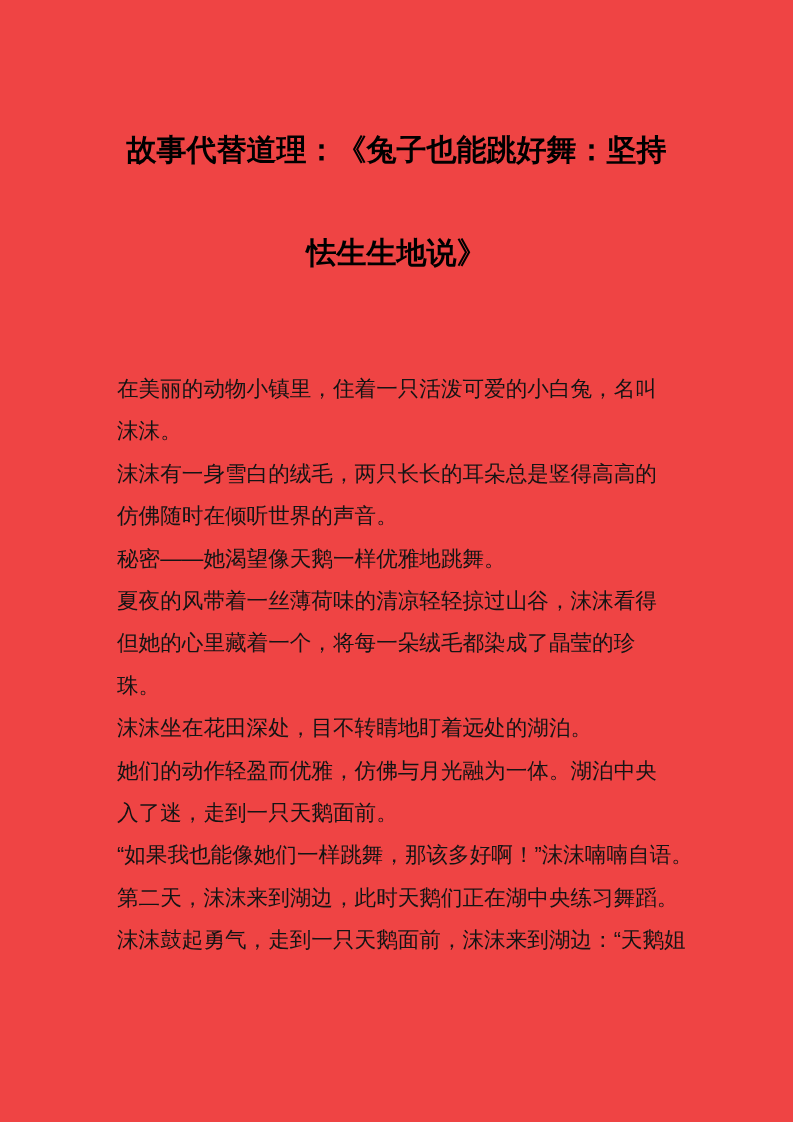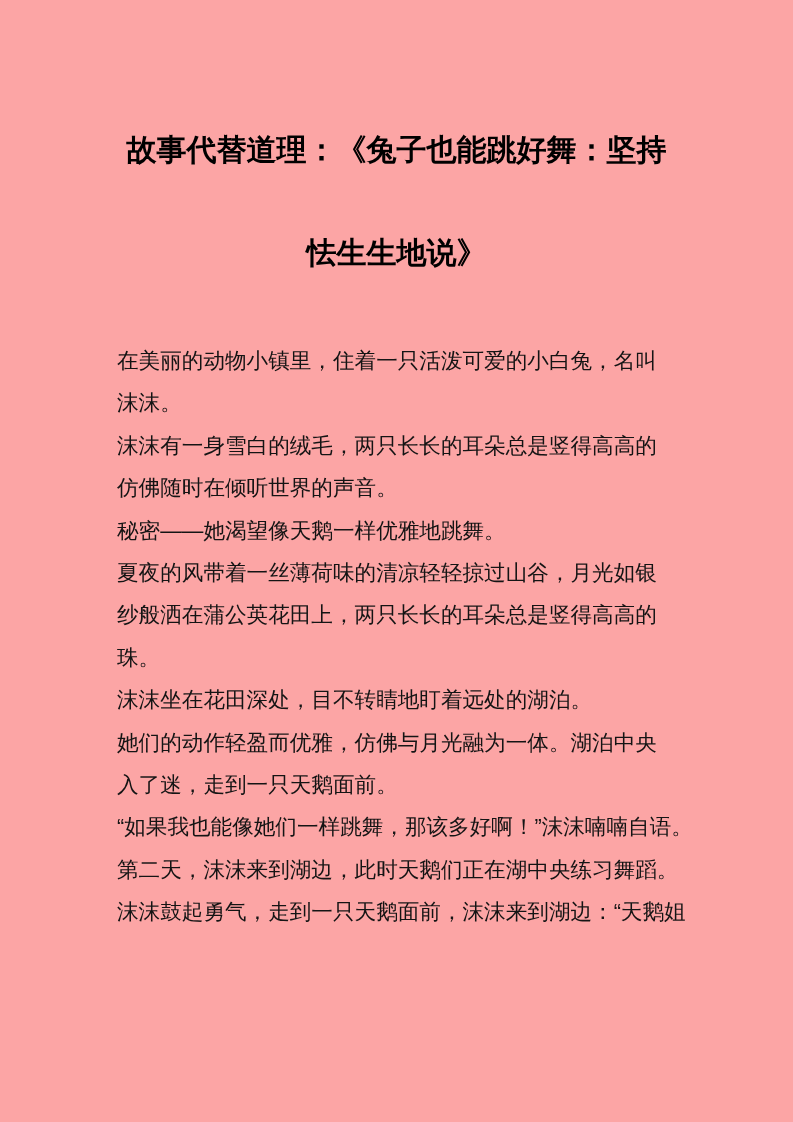--- a/index.html
+++ b/index.html
@@ -5,40 +5,40 @@
   html, body {
     margin: 0;
     padding: 0;
     background: #ffffff;
   }
   .page {
     position: relative;
     width: 793px;
     height: 1122px;
     margin: 0 auto;
-    background: #fca5a5;
+    background: #ef4444;
     box-sizing: border-box;
     padding: 98px 117px 0 117px;
     overflow: hidden;
     font-family: "Liberation Sans", sans-serif;
   }
   .title {
     margin: 0;
     text-align: center;
     font-size: 30px;
     font-weight: 700;
     color: #000000;
     letter-spacing: 0;
   }
   .title-line {
     line-height: 103px;
     white-space: nowrap;
   }
   .body-text {
-    margin-top: 36px;
+    margin-top: 64px;
     font-size: 21.6px;
     font-weight: 400;
     color: #141414;
   }
   .paragraph {
     margin: 0;
   }
   .text-line {
     line-height: 42.4px;
     white-space: nowrap;
@@ -58,22 +58,22 @@
         <div class="text-line">沫沫。</div>
       </div>
       <div class="paragraph">
         <div class="text-line">沫沫有一身雪白的绒毛，两只长长的耳朵总是竖得高高的</div>
         <div class="text-line">仿佛随时在倾听世界的声音。</div>
       </div>
       <div class="paragraph">
         <div class="text-line">秘密——她渴望像天鹅一样优雅地跳舞。</div>
       </div>
       <div class="paragraph">
-        <div class="text-line">夏夜的风带着一丝薄荷味的清凉轻轻掠过山谷，月光如银</div>
-        <div class="text-line">纱般洒在蒲公英花田上，两只长长的耳朵总是竖得高高的</div>
+        <div class="text-line">夏夜的风带着一丝薄荷味的清凉轻轻掠过山谷，沫沫看得</div>
+        <div class="text-line">但她的心里藏着一个，将每一朵绒毛都染成了晶莹的珍</div>
         <div class="text-line">珠。</div>
       </div>
       <div class="paragraph">
         <div class="text-line">沫沫坐在花田深处，目不转睛地盯着远处的湖泊。</div>
       </div>
       <div class="paragraph">
         <div class="text-line">她们的动作轻盈而优雅，仿佛与月光融为一体。湖泊中央</div>
         <div class="text-line">入了迷，走到一只天鹅面前。</div>
       </div>
       <div class="paragraph">

